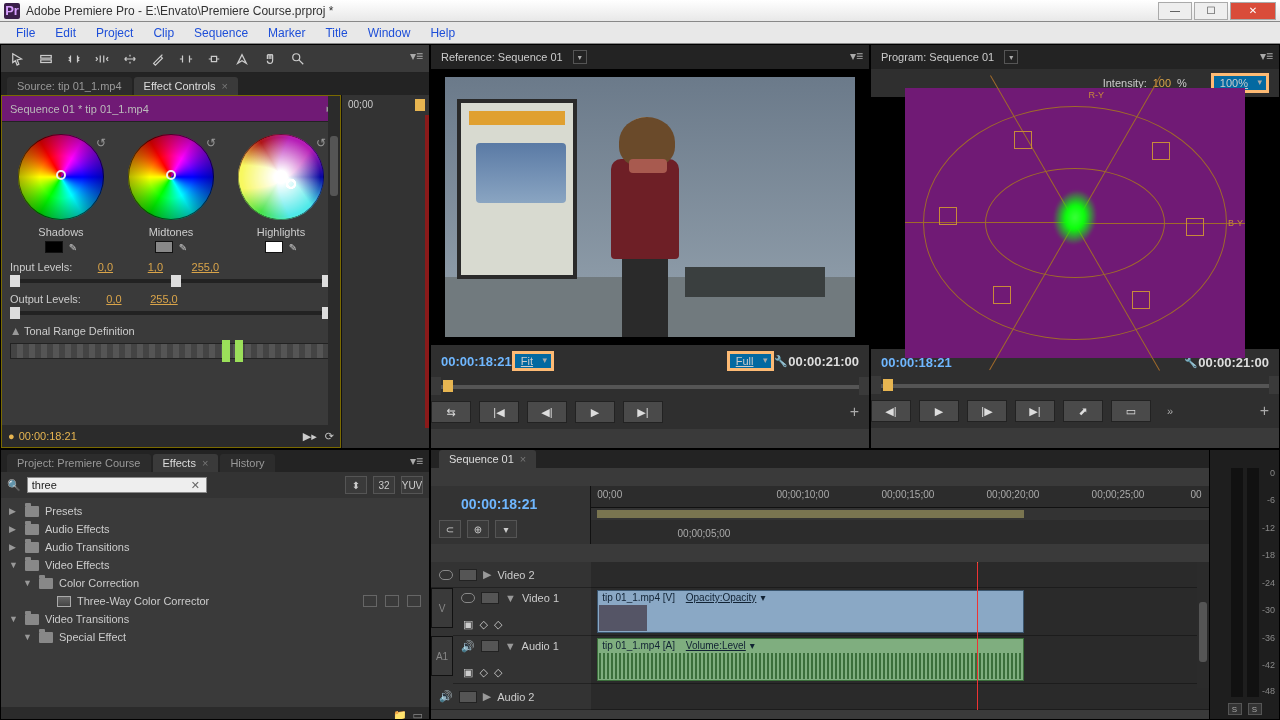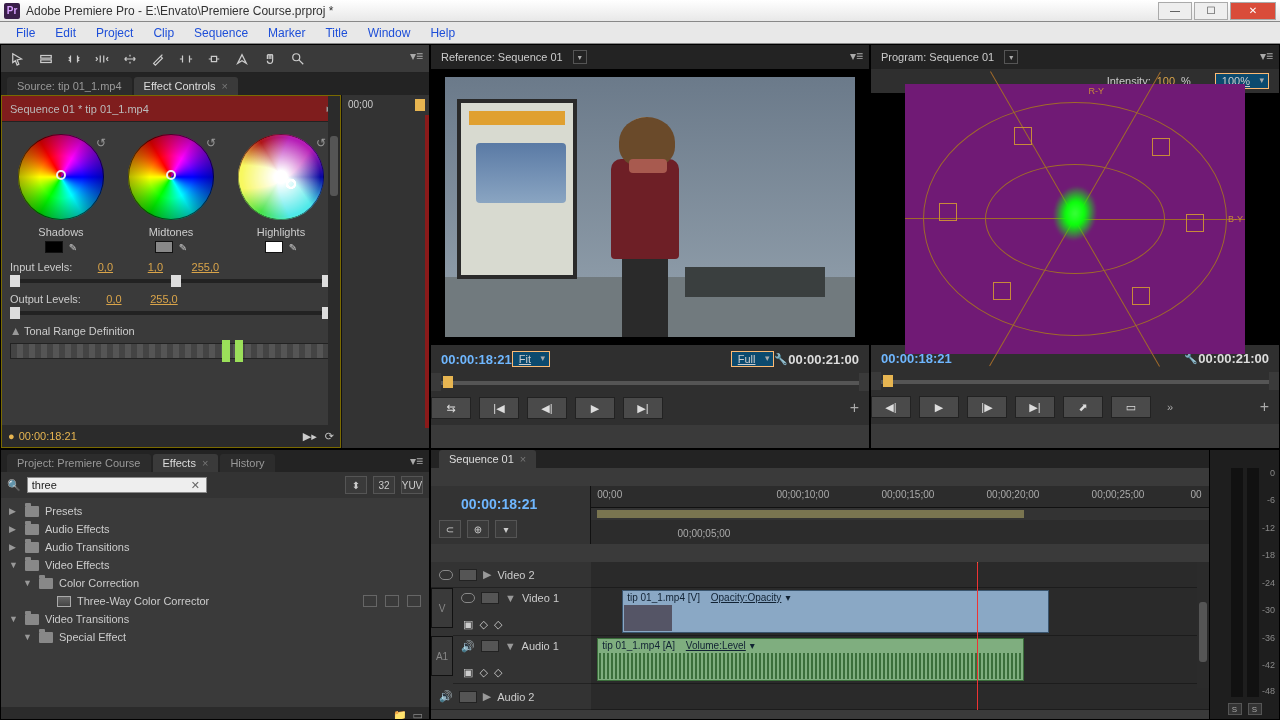--- a/index.html
+++ b/index.html
@@ -1,20 +1,20 @@
 <!DOCTYPE html>
 <html><head>
 <meta charset="utf-8">
 <style>
 * { margin: 0; padding: 0; box-sizing: border-box; font-family: "Segoe UI", Tahoma, sans-serif; }
 body { background: #232323; width: 1280px; height: 720px; overflow: hidden; color: #ccc; font-size: 11px; }
 
 
 .titlebar { height: 22px; background: linear-gradient(#fff,#e8e8e8); display: flex; align-items: center; padding: 0 4px; border-bottom: 1px solid #888; }
-.titlebar .app-icon { width: 16px; height: 16px; background: #3a1f4a; border-radius: 2px; margin-right: 6px; display:flex;align-items:center;justify-content:center;color:#d8a0ff;font-size:10px;font-weight:bold;}
+.titlebar .app-icon { width: 16px; height: 16px; background: #3a1f4a; border-radius: 2px; margin-right: 6px; display:flex;align-items:center;justify-content:center;color:#d8a0ff;font-size:13px;font-weight:bold;}
 .titlebar .title { color: #333; font-size: 12px; }
 .titlebar .win-btns { margin-left: auto; display: flex; }
 .win-btn { width: 34px; height: 18px; border: 1px solid #aaa; background: #eee; margin-left: 2px; display:flex;align-items:center;justify-content:center;font-size:10px;color:#333; }
 .win-btn.close { background: #d94c3a; color: #fff; width: 46px; }
 
 .menubar { height: 22px; background: #e8e8e8; display: flex; align-items: center; padding: 0 6px; border-bottom: 1px solid #888; }
 .menubar .mi { color: #1d4ed8; font-size: 12px; padding: 2px 10px; cursor: pointer; }
 
 
 .workspace { display: grid; grid-template-columns: 430px 440px 410px; grid-template-rows: 405px 1fr; height: calc(720px - 44px); background: #232323; }
@@ -25,21 +25,21 @@
 .tab { padding: 3px 10px; background: #2c2c2c; color: #999; font-size: 11px; border-top-left-radius: 3px; border-top-right-radius: 3px; margin-right: 2px; cursor: pointer; }
 .tab.active { background: #3a3a3a; color: #ddd; }
 .tab .x { margin-left: 6px; color: #777; }
 
 
 .tools-row { height: 28px; background: #3a3a3a; display: flex; align-items: center; padding: 0 6px; gap: 6px; border-bottom: 1px solid #222; }
 .tool-btn { width: 22px; height: 22px; background: #3a3a3a; border: 1px solid #3a3a3a; display:flex;align-items:center;justify-content:center;cursor:pointer;color:#ccc;font-size:12px; }
 .tool-btn svg { width: 14px; height: 14px; stroke: #ccc; fill: none; stroke-width: 1.4; }
 
 
-.ec-header { font-size: 11px; color: #bbb; padding: 6px 8px; display:flex; align-items:center; justify-content:space-between; background:#7f1d1d; border-bottom:1px solid #222;}
+.ec-header { font-size: 11px; color: #bbb; padding: 6px 8px; display:flex; align-items:center; justify-content:space-between; background:#701a75; border-bottom:1px solid #222;}
 .ec-body { padding: 8px; background: #3a3a3a; }
 .master-row { display:flex; align-items:center; gap:6px; padding: 4px 30px; font-size:11px; color:#ccc; }
 .master-row input[type=checkbox]{ width:12px;height:12px; }
 .wheels { display:flex; gap:8px; justify-content:space-around; margin:4px 0 6px 0; }
 .wheel-wrap { text-align:center; }
 .color-wheel { width:86px; height:86px; border-radius:50%; position:relative;
   background: conic-gradient(from 0deg, #ff0080,#ff00ff,#8000ff,#0000ff,#0080ff,#00ffff,#00ff80,#00ff00,#80ff00,#ffff00,#ff8000,#ff0000,#ff0080);
   box-shadow: inset 0 0 0 1px rgba(0,0,0,.6);
 }
 .color-wheel.highlights { filter: brightness(1.4) saturate(.6); }
@@ -88,21 +88,21 @@
 .vs-label { position:absolute; color:#c88a3a; font-size:9px; }
 .vs-target { position:absolute; width:18px; height:18px; border:1px solid #c88a3a; }
 .vs-blob { position:absolute; left:50%; top:50%; width:44px; height:56px; transform:translate(-50%,-60%) rotate(10deg);
   background: radial-gradient(ellipse at center, #3aff3a 0%, #0aff0a 30%, rgba(10,255,10,0) 70%);
   filter: blur(1px);}
 .intensity-row { display:flex; align-items:center; gap:6px; justify-content:flex-end; padding:4px 10px; font-size:11px; color:#ccc; background:#2f2f2f; }
 
 .mon-controls { display:flex; align-items:center; justify-content:space-between; padding: 6px 10px; background:#2f2f2f; }
 .mon-tc { color:#6fb7ff; font-size:13px; font-weight:bold; }
 .mon-tc-right { color:#ddd; font-size:13px; font-weight:bold; }
-.dd { background:#0c4a6e; border:1px solid #fdba74; padding:1px 18px 1px 6px; color:#ccc; font-size:11px; position:relative; cursor:pointer;text-decoration:underline;}
+.dd { background:#0369a1; border:3px solid #fdba74; padding:1px 18px 1px 6px; color:#ccc; font-size:11px; position:relative; cursor:pointer;text-decoration:underline;}
 .dd::after{content:"▾"; position:absolute; right:4px; top:1px; font-size:9px; color:#aaa;}
 .scrub { height:18px; background:#2f2f2f; position:relative; margin:0 10px;}
 .scrub-track { position:absolute; left:0; right:0; top:8px; height:4px; background:#555;}
 .scrub-play { position:absolute; top:3px; left:2px; width:10px;height:12px;background:#e7b551;}
 .transport { display:flex; justify-content:center; gap:8px; padding:6px 0; background:#2f2f2f; align-items:center;}
 .tp-btn { width:40px; height:22px; background:#4a4a4a; border:1px solid #222; display:flex;align-items:center;justify-content:center; color:#ddd; cursor:pointer; font-size:11px;}
 .plus { margin-left:auto; margin-right:10px; color:#aaa; font-size:16px; cursor:pointer;}
 
 
 .bl-panel { grid-column: 1; grid-row: 2; }
@@ -599,21 +599,21 @@
           <div class="track-lbl">
             <span>🔊</span>
             <span class="tog"></span>
             <span style="color:#999;">▶</span>
             <span>Audio 2</span>
           </div>
         </div>
         <div class="track-area">
           <div class="track-row"></div>
           <div class="track-row big">
-            <div class="clip" style="left:1%;width:69%;margin-left:25px;">
+            <div class="clip" style="left:1%;width:69%;">
               <div class="clip-label"><span>tip 01_1.mp4 [V]</span>&nbsp;<span style="text-decoration:underline;">Opacity:Opacity</span><span>▾</span></div>
               <div class="thumb"></div>
             </div>
           </div>
           <div class="track-row big">
             <div class="clip audio" style="left:1%;width:69%;">
               <div class="clip-label"><span>tip 01_1.mp4 [A]</span>&nbsp;<span style="text-decoration:underline;">Volume:Level</span><span>▾</span></div>
               <div class="wave"></div>
             </div>
           </div>

